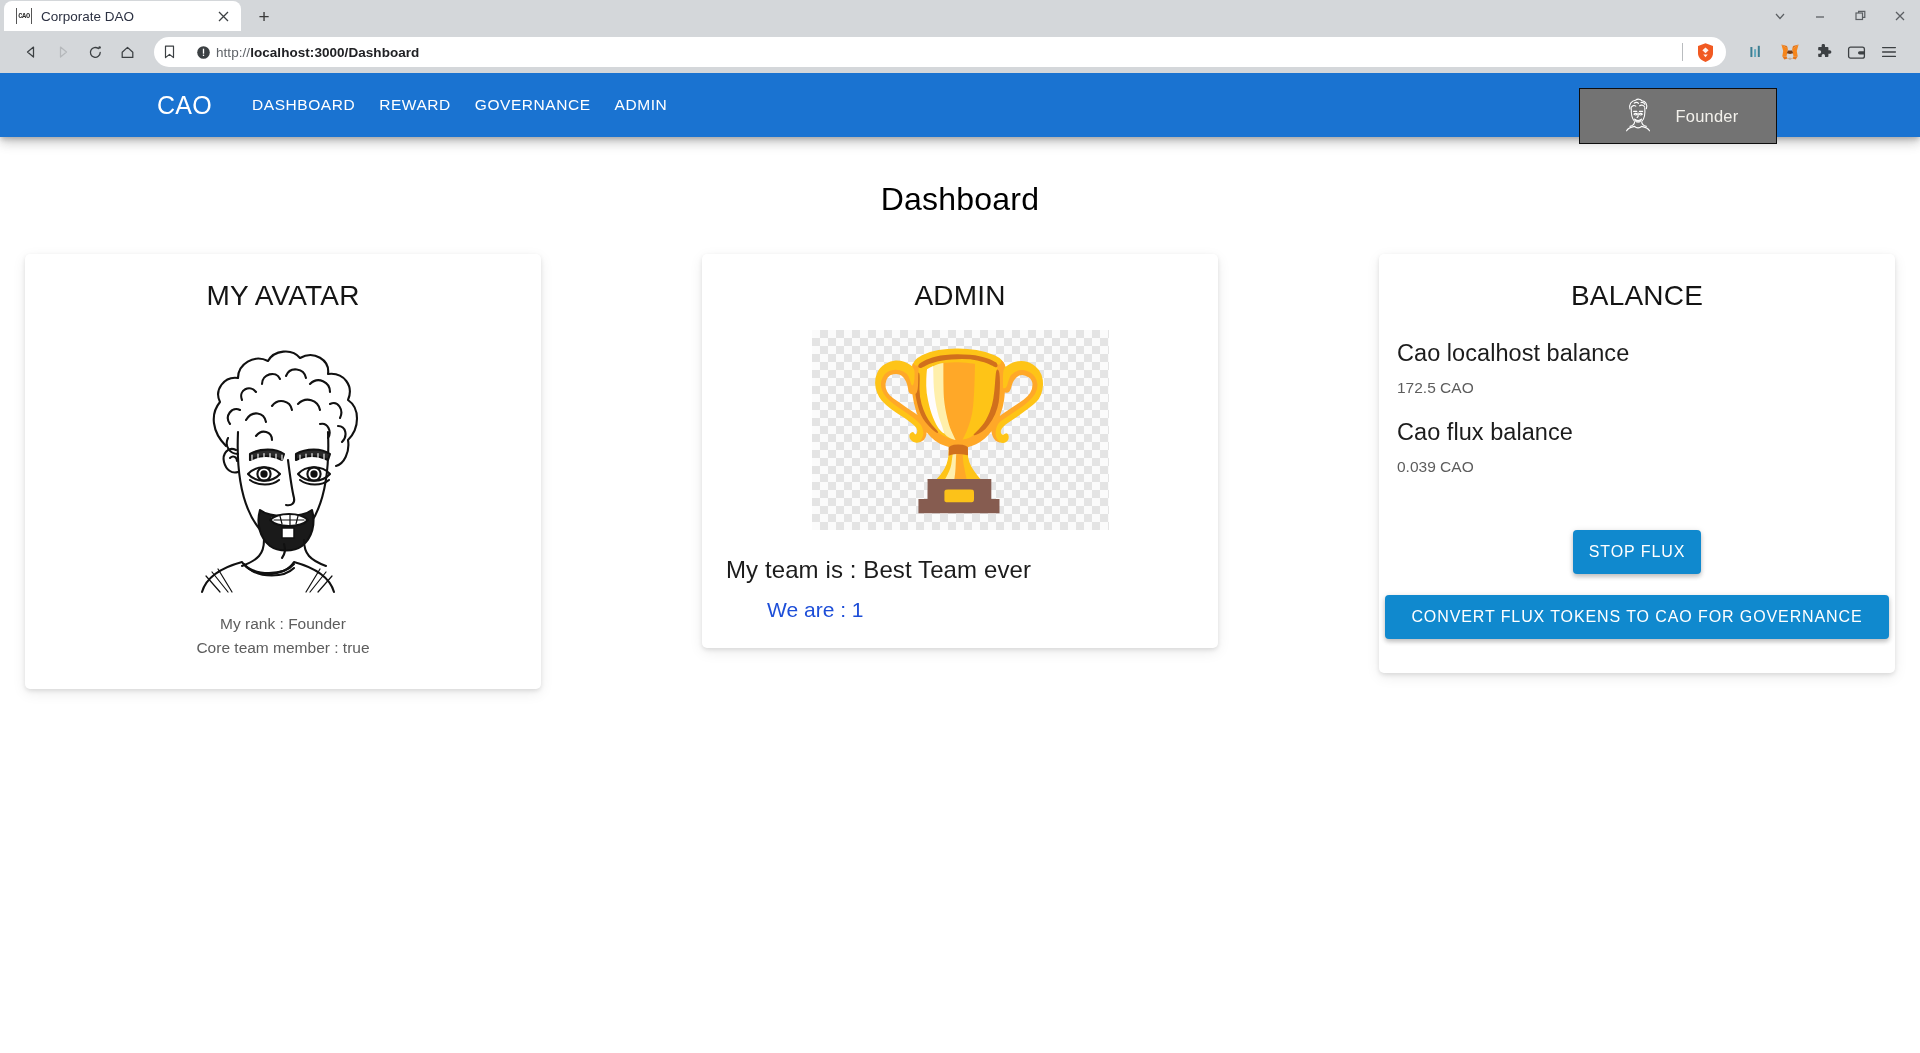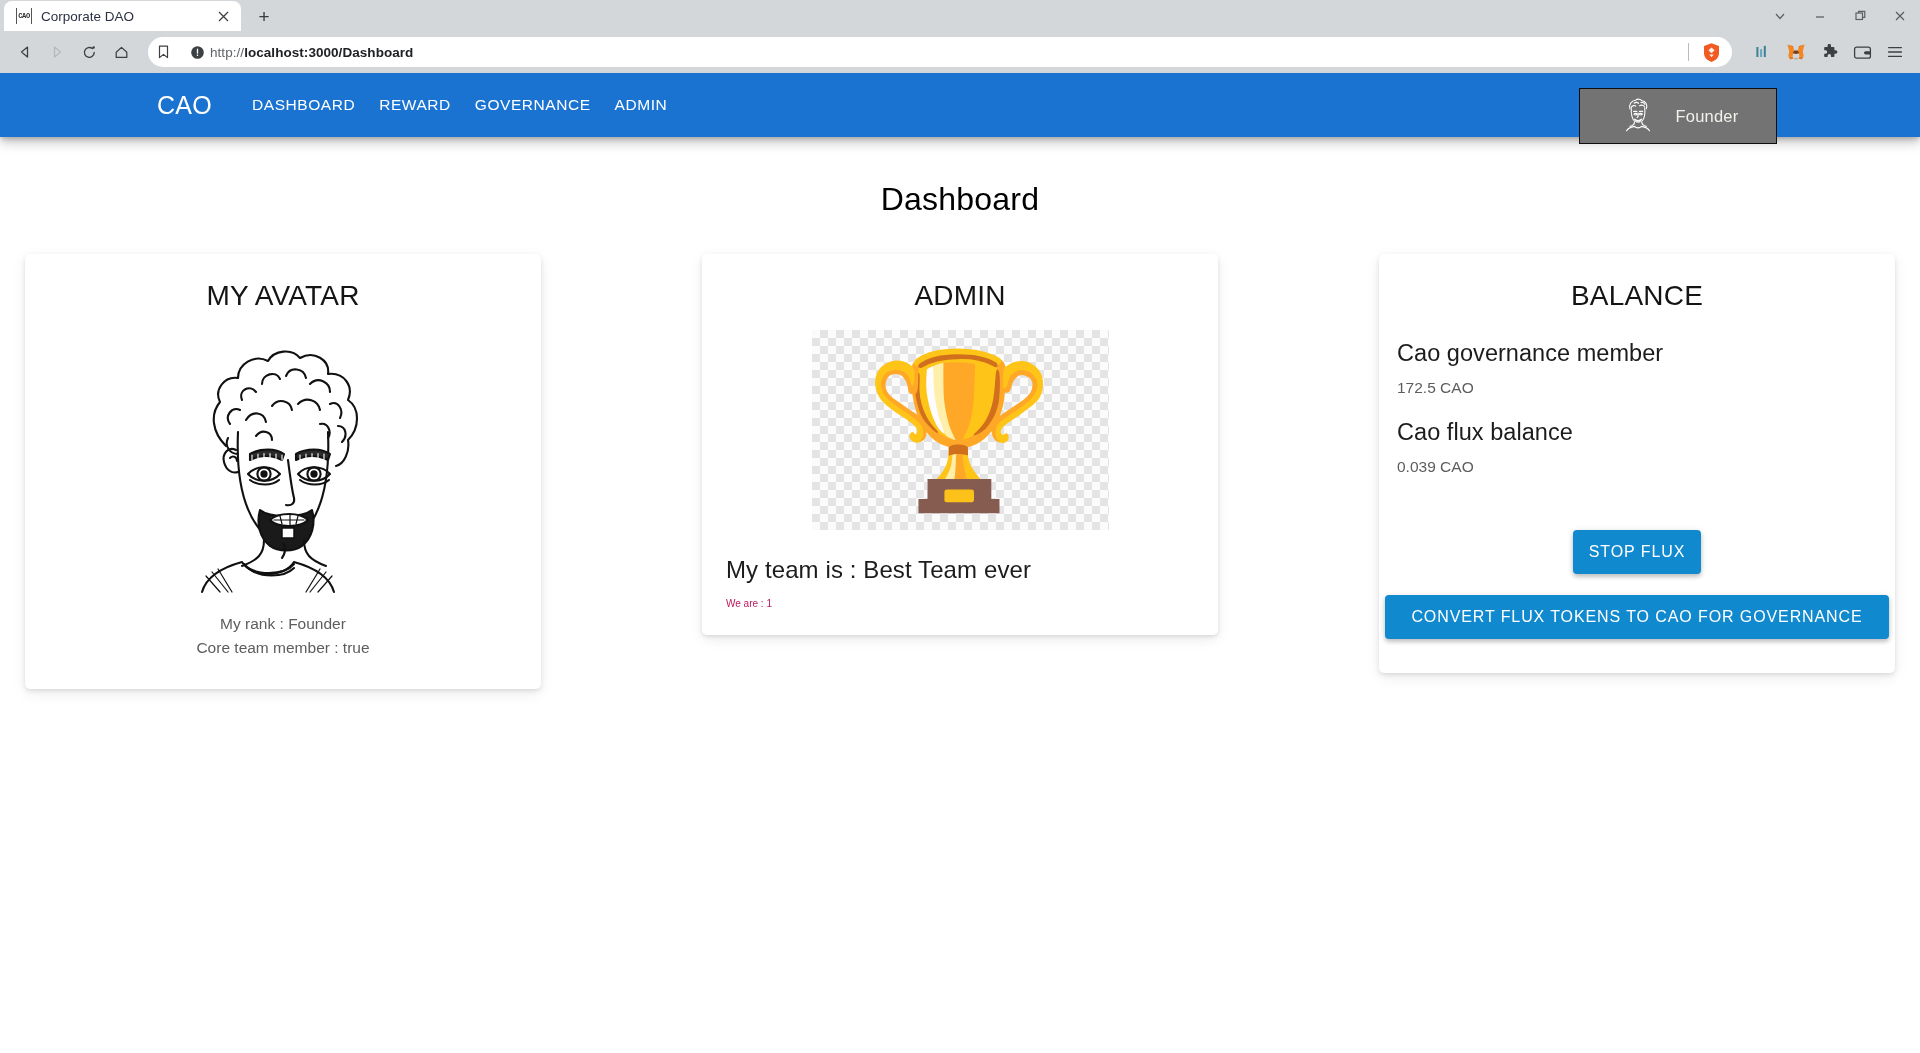--- a/index.html
+++ b/index.html
@@ -72,21 +72,21 @@
   .win-btn {
     width: 40px; height: 31px;
     display: flex; align-items: center; justify-content: center;
     color: #5b5f63;
   }
 
   .toolbar {
     height: 42px;
     display: flex;
     align-items: center;
-    padding: 0 10px;
+    padding: 0 16px;
     gap: 2px;
     justify-content: center;
   }
   .nav-btn {
     width: 30px; height: 30px;
     display: flex; align-items: center; justify-content: center;
     border-radius: 4px;
   }
   .urlbar-wrap {
     flex: 1;
@@ -258,23 +258,24 @@
   }
   .trophy-glyph { font-size: 152px; line-height: 1; }
   .team-headline {
     font-size: 24px;
     color: #1c1c1c;
     font-weight: 400;
     margin-top: 26px;
     letter-spacing: 0.1px;
   }
   .team-sub {
-    font-size: 10px;
-    color: #be185d;
+    font-size: 21px;
+    color: #1d4ed8;
     margin-top: 14px;
+    margin-left: 41px;
   }
 
   
   .balance-card .card-body { padding: 0 18px 34px; }
   .bal-row { margin-top: 22px; }
   .bal-label {
     font-size: 23.5px;
     color: #1c1c1c;
     font-weight: 400;
     letter-spacing: 0.05px;
@@ -537,21 +538,21 @@
         </div>
         <div class="team-headline">My team is : Best Team ever</div>
         <div class="team-sub">We are : 1</div>
       </div>
     </section>
 
     <section class="card balance-card">
       <h2 class="card-title">BALANCE</h2>
       <div class="card-body">
         <div class="bal-row">
-          <div class="bal-label">Cao governance member</div>
+          <div class="bal-label">Cao localhost balance</div>
           <div class="bal-value">172.5 CAO</div>
         </div>
         <div class="bal-row">
           <div class="bal-label">Cao flux balance</div>
           <div class="bal-value">0.039 CAO</div>
         </div>
         <div class="btn-stack">
           <button class="btn">STOP FLUX</button>
           <button class="btn btn-wide">CONVERT FLUX TOKENS TO CAO FOR GOVERNANCE</button>
         </div>

